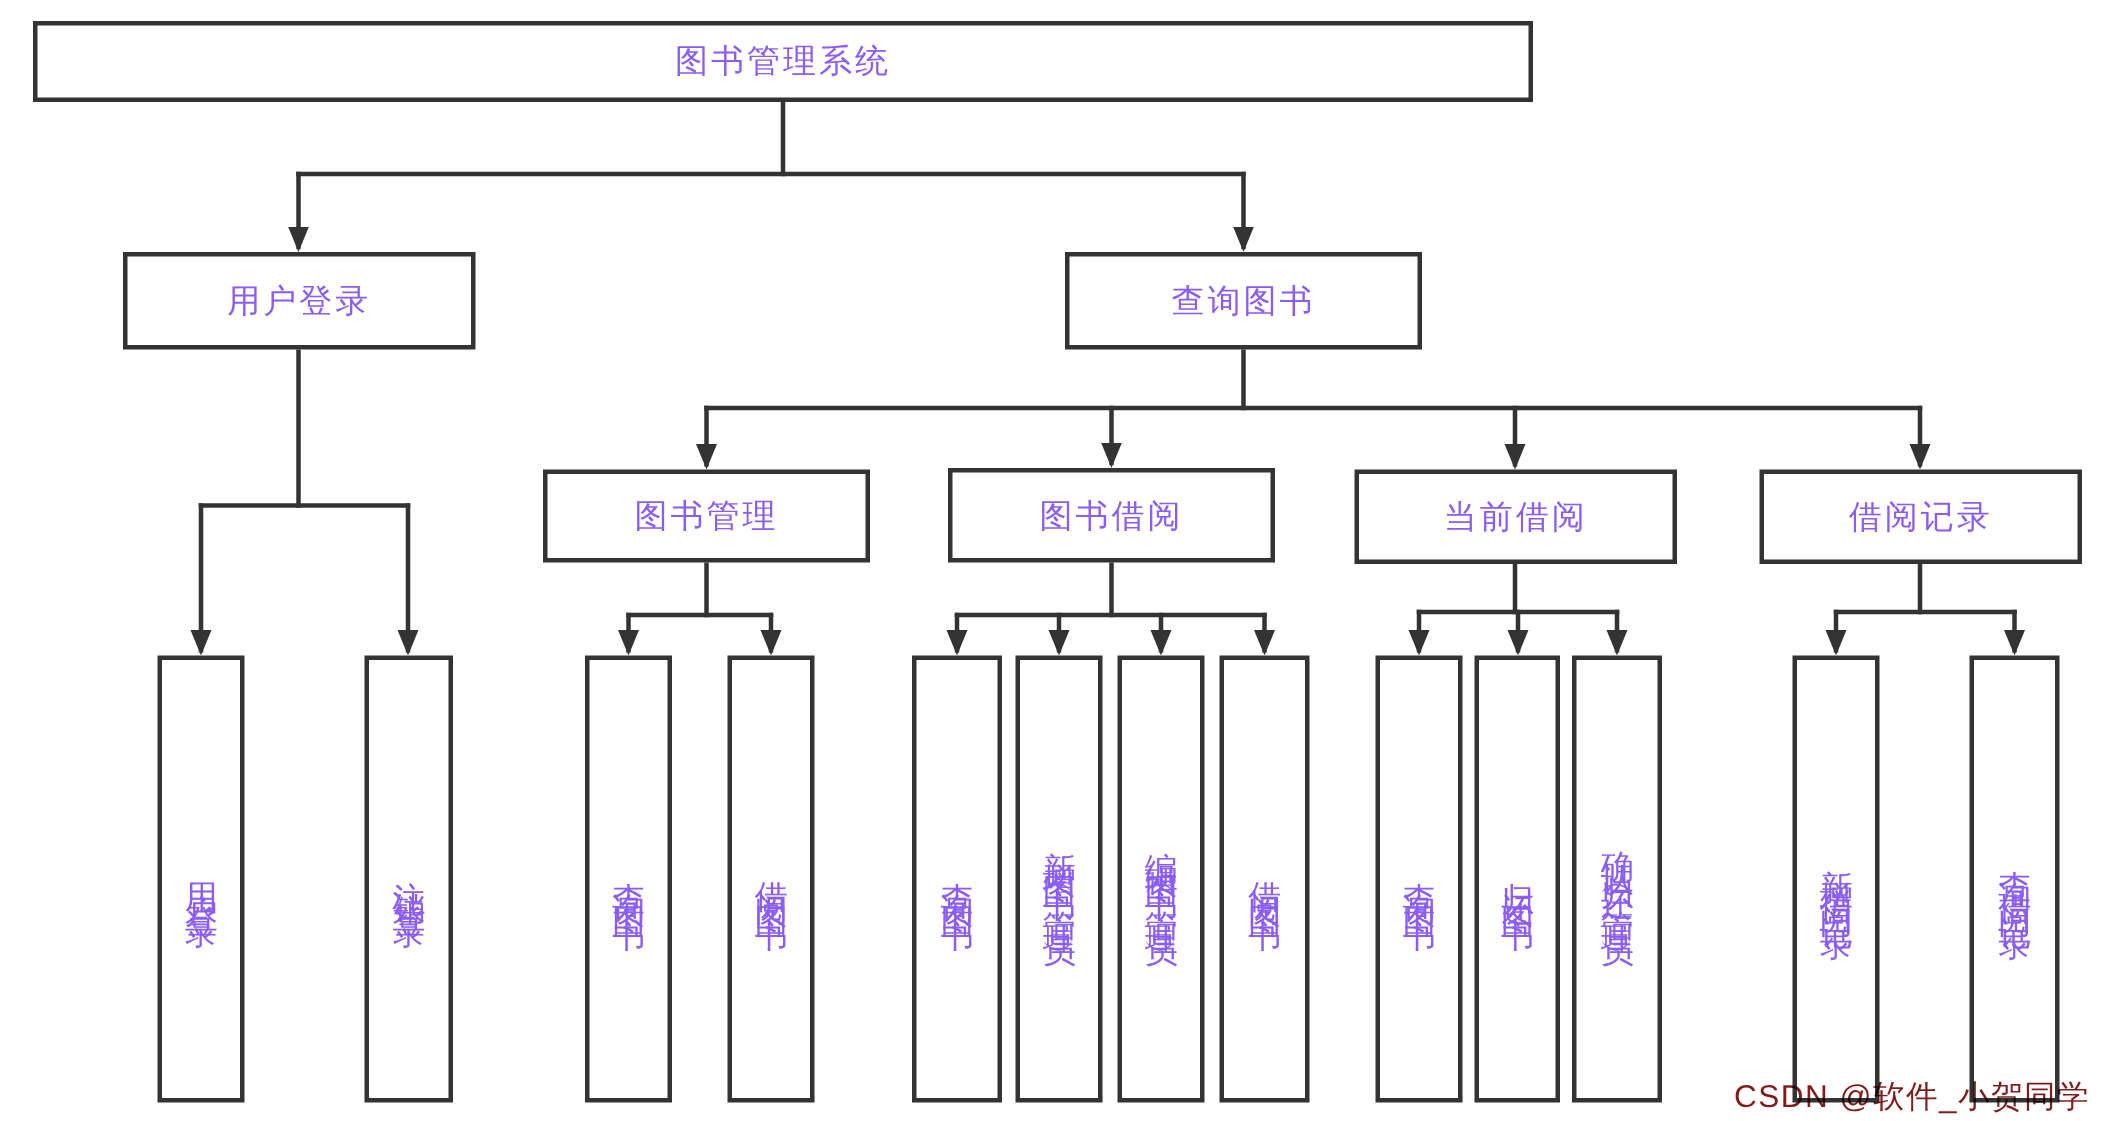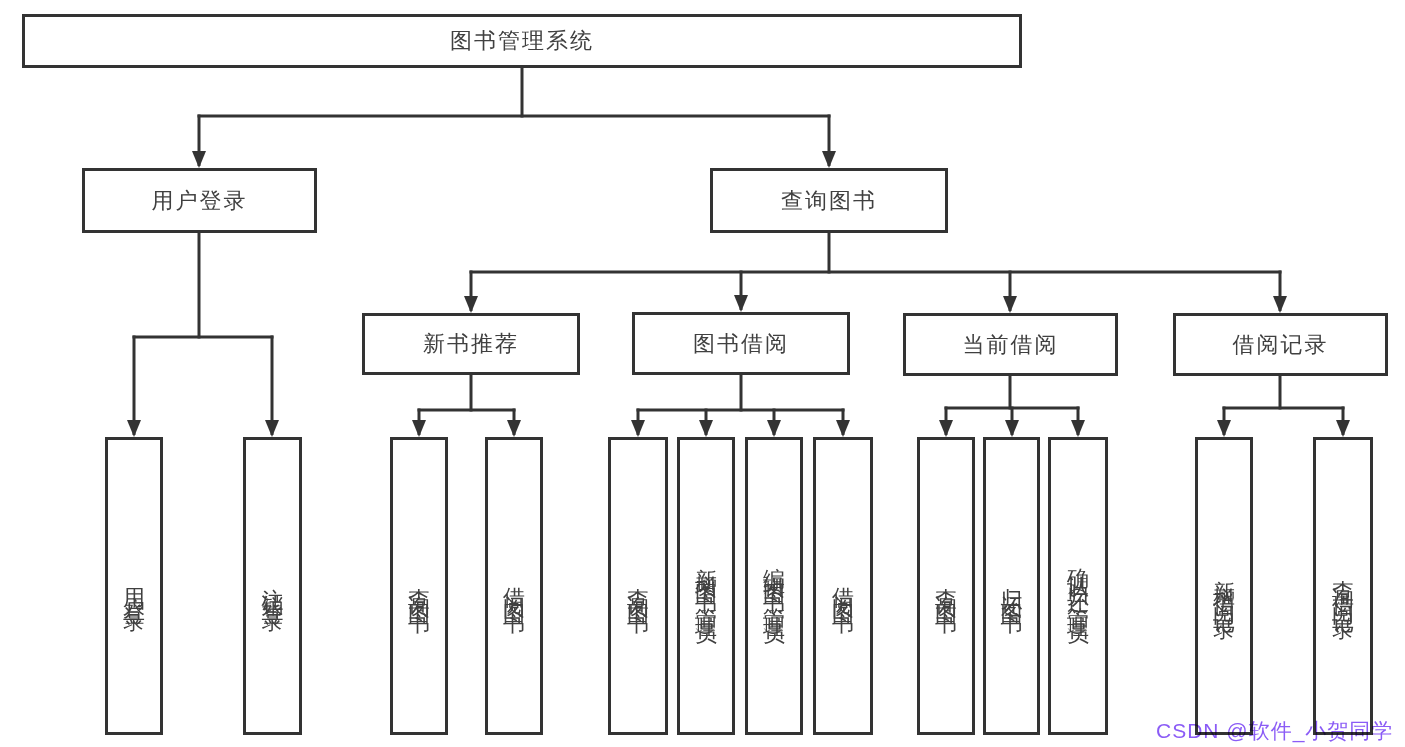--- a/index.html
+++ b/index.html
@@ -13,37 +13,37 @@
   }
   .wires{position:absolute;left:0;top:0;width:1405px;height:747px;}
   .box{
     position:absolute;
     box-sizing:border-box;
     border:3px solid #333333;
     background:#ffffff;
     display:flex;
     align-items:center;
     justify-content:center;
-    color:#404040;
+    color:#8b5cf6;
   }
   .h-box{font-size:22px;letter-spacing:2px;}
   .v-box span{
     writing-mode:vertical-rl;
     text-orientation:mixed;
     font-size:22px;
     letter-spacing:8px;
     line-height:1.1;
   }
   .watermark{
     position:absolute;
     left:1156px;
     top:717px;
     font-size:21px;
     letter-spacing:1px;
-    color:#8b5cf6;
+    color:#7f1d1d;
     mix-blend-mode:multiply;
     white-space:nowrap;
     z-index:10;
   }
 </style>
 </head>
 <body>
 
 <div class="canvas">
 
@@ -107,21 +107,21 @@
   </div>
 
   <div class="box h-box" style="left:82px;top:168px;width:235px;height:65px;">
     <span>用户登录</span>
   </div>
   <div class="box h-box" style="left:710px;top:168px;width:238px;height:65px;">
     <span>查询图书</span>
   </div>
 
   <div class="box h-box" style="left:362px;top:313px;width:218px;height:62px;">
-    <span>新书推荐</span>
+    <span>图书管理</span>
   </div>
   <div class="box h-box" style="left:903px;top:313px;width:215px;height:63px;">
     <span>当前借阅</span>
   </div>
   <div class="box h-box" style="left:632px;top:312px;width:218px;height:63px;">
     <span>图书借阅</span>
   </div>
   <div class="box h-box" style="left:1173px;top:313px;width:215px;height:63px;">
     <span>借阅记录</span>
   </div>

